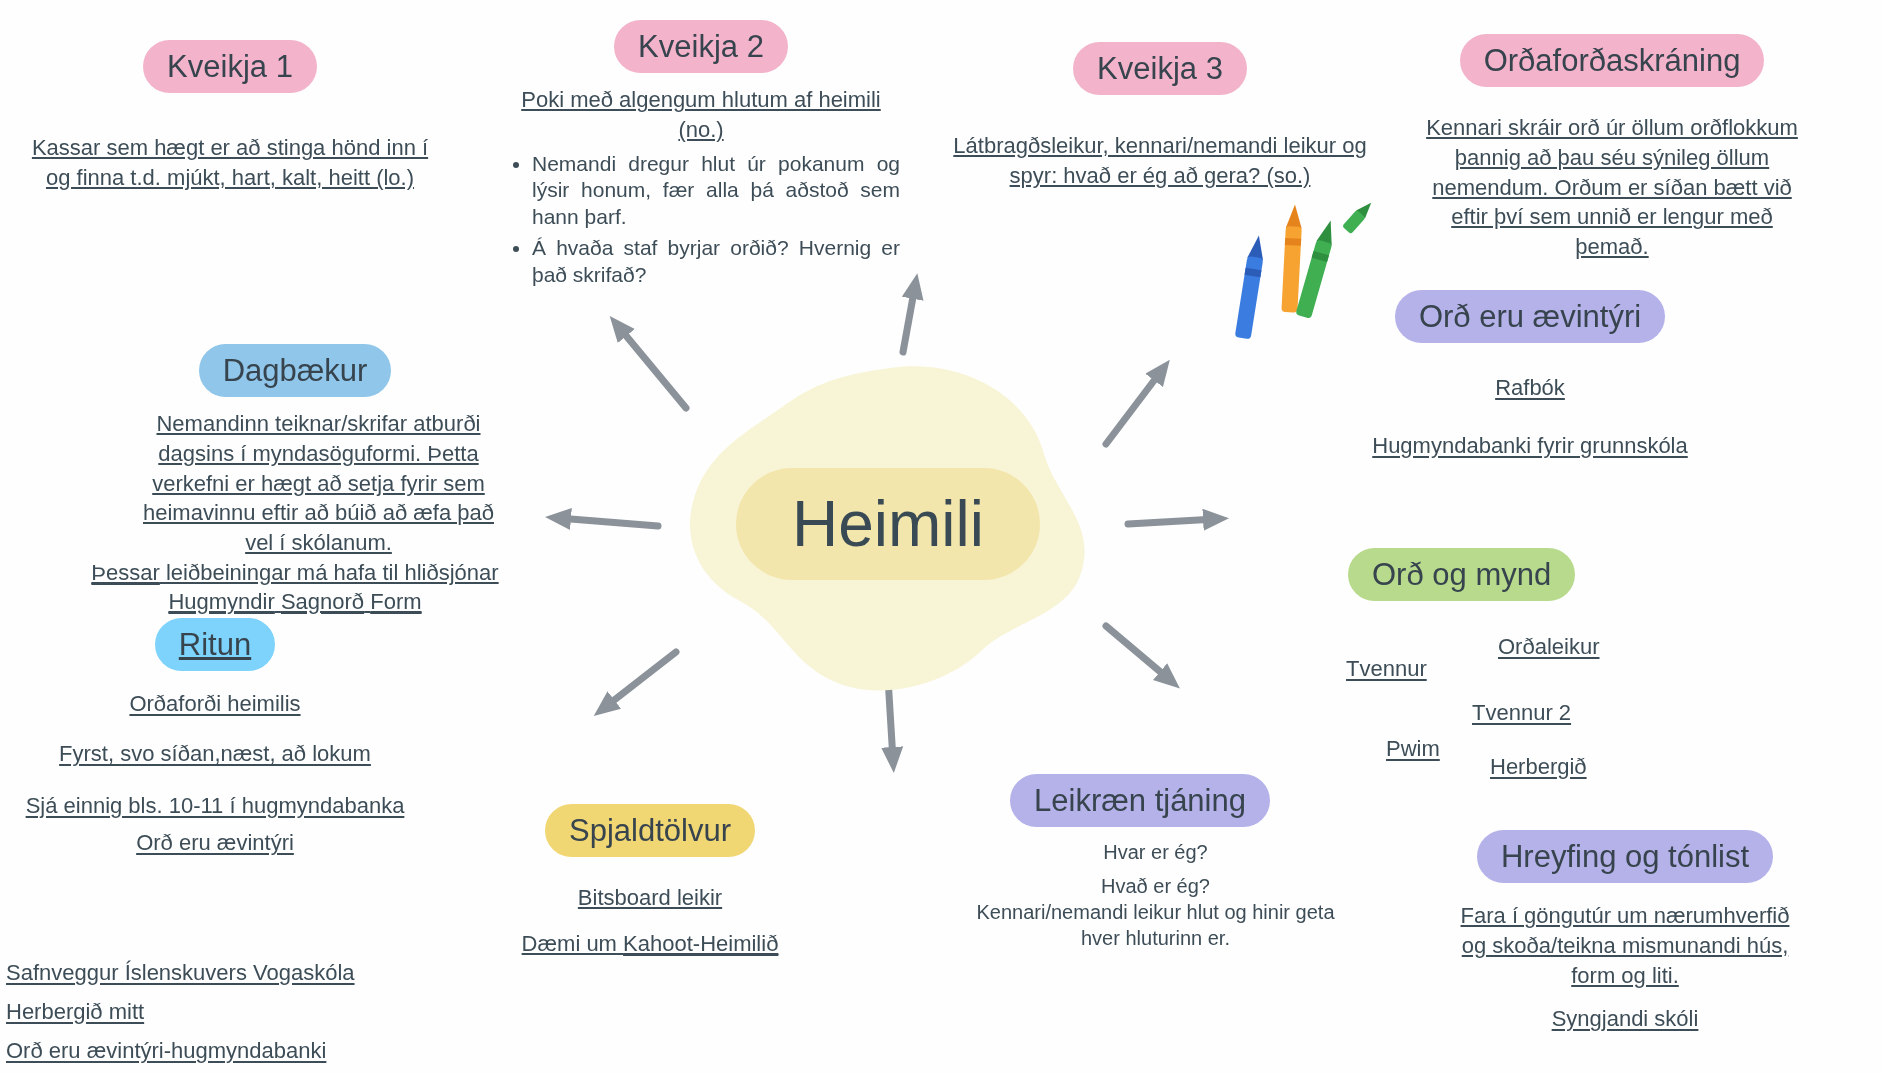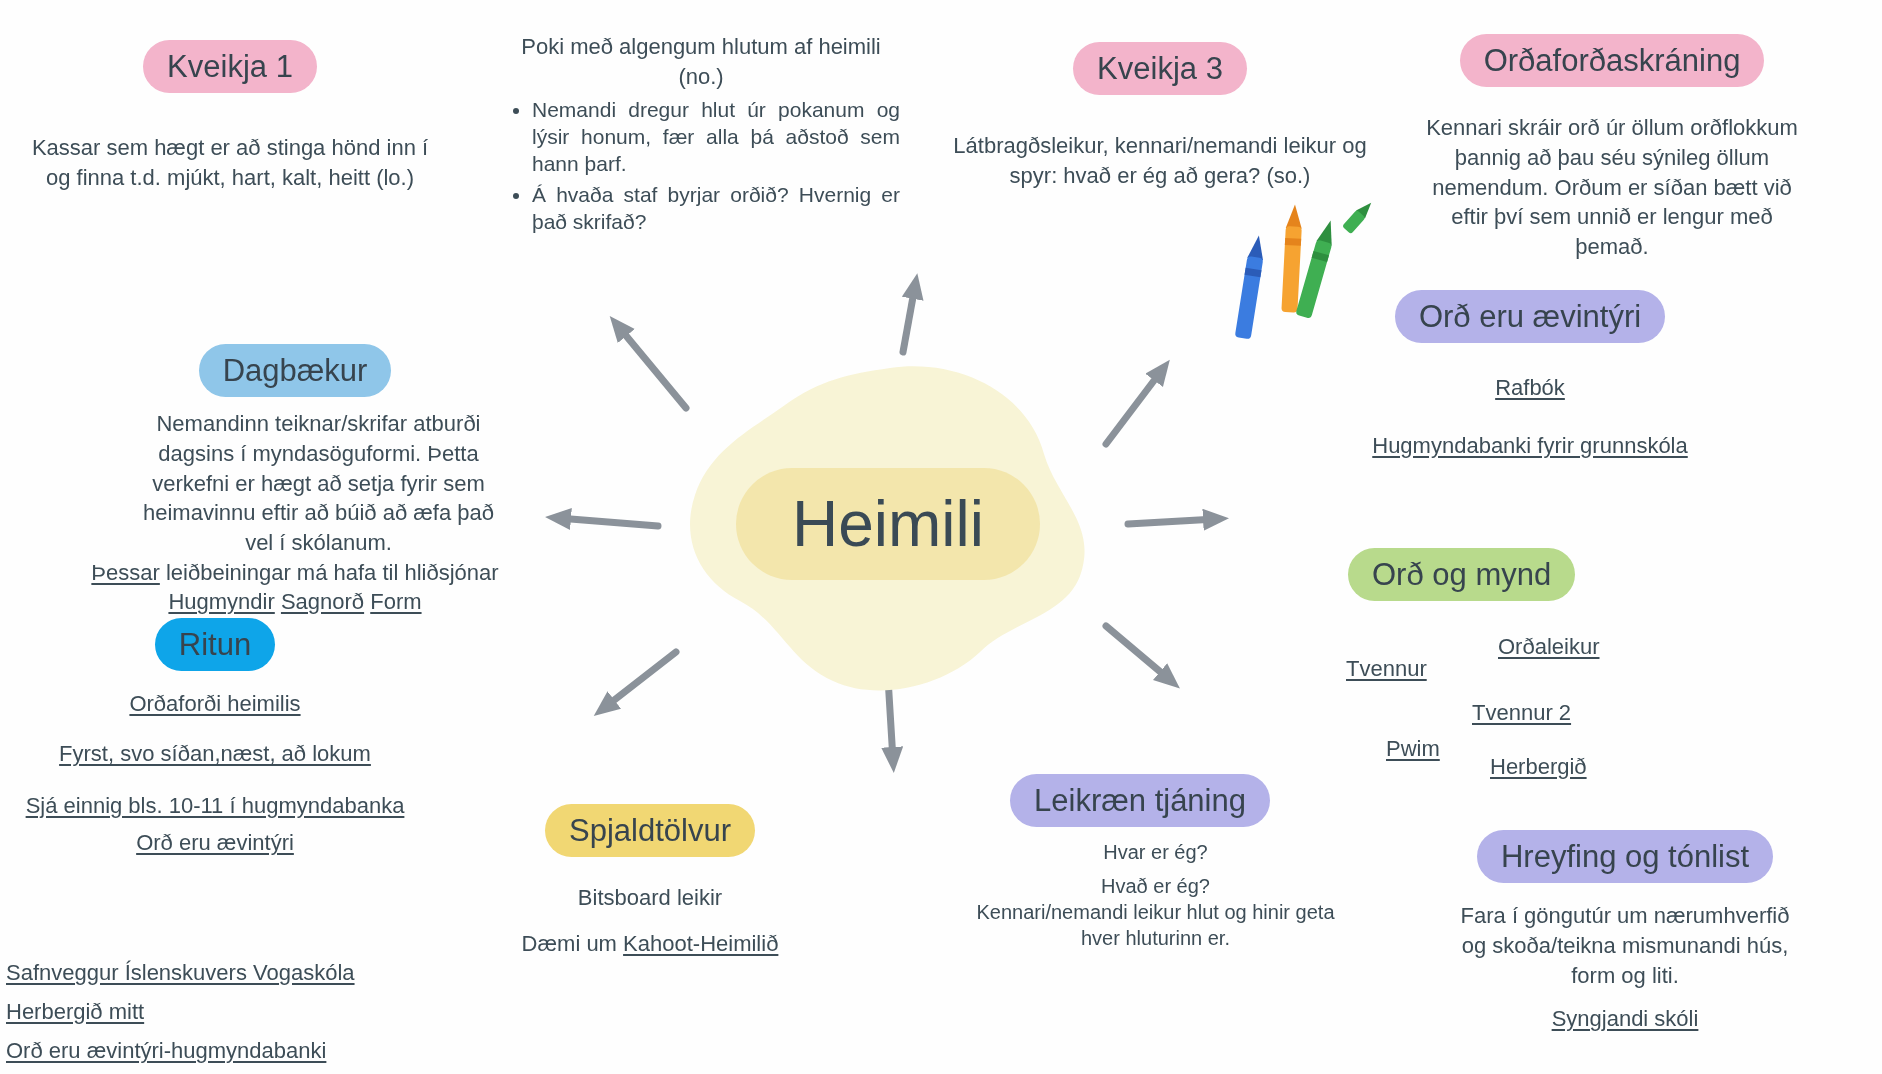--- a/index.html
+++ b/index.html
@@ -20,25 +20,25 @@
     display:inline-block;
     padding:8px 24px;
     border-radius:50px;
     font-size:31px;
     line-height:1.2;
     color:#37444e;
     white-space:nowrap;
   }
   .pill-pink   { background:#f3b4cb; }
   .pill-blue   { background:#8fc6e9; }
-  .pill-orange { background:#0ea5e9; }
+  .pill-orange { background:#7dd3fc;text-decoration:underline; }
   .pill-yellow { background:#f1d773; }
   .pill-purple { background:#b4b2e9; }
   .pill-green  { background:#b8da8c; }
-  .body-text { font-size:22px; line-height:1.35; color:#3d4d57; }
+  .body-text { font-size:22px; line-height:1.35; color:#3d4d57;text-decoration:underline; }
   .body-sm   { font-size:20px; line-height:1.3;margin-left:31px; }
   .lnk {
     text-decoration:underline;
     text-underline-offset:3px;
     cursor:pointer;
     color:#3d4d57;
   }
   .blk { display:block; }
   ul.bullets {
     text-align:justify;
@@ -119,20 +119,21 @@
       <rect x="1" y="15" width="12" height="22" rx="3" fill="#3faf52"></rect>
     </g>
   </svg>
 
   <div class="sec" style="left:25px; top:40px; width:410px;">
     <span class="pill pill-pink">Kveikja 1</span>
     <div class="body-text" style="margin-top:40px;">Kassar sem hægt er að stinga hönd inn í og finna t.d. mjúkt, hart, kalt, heitt (lo.)</div>
   </div>
 
   <div class="sec" style="left:502px; top:20px; width:398px;">
+    <span class="pill pill-pink">Kveikja 2</span>
     <div class="body-text" style="margin-top:12px;">Poki með algengum hlutum af heimili (no.)</div>
     <ul class="bullets">
       <li>Nemandi dregur hlut úr pokanum og lýsir honum, fær alla þá aðstoð sem hann þarf.</li>
       <li>Á hvaða staf byrjar orðið? Hvernig er það skrifað?</li>
     </ul>
   </div>
 
   <div class="sec" style="left:945px; top:42px; width:430px;">
     <span class="pill pill-pink">Kveikja 3</span>
     <div class="body-text" style="margin-top:36px;">Látbragðsleikur, kennari/nemandi leikur og spyr: hvað er ég að gera? (so.)</div>

